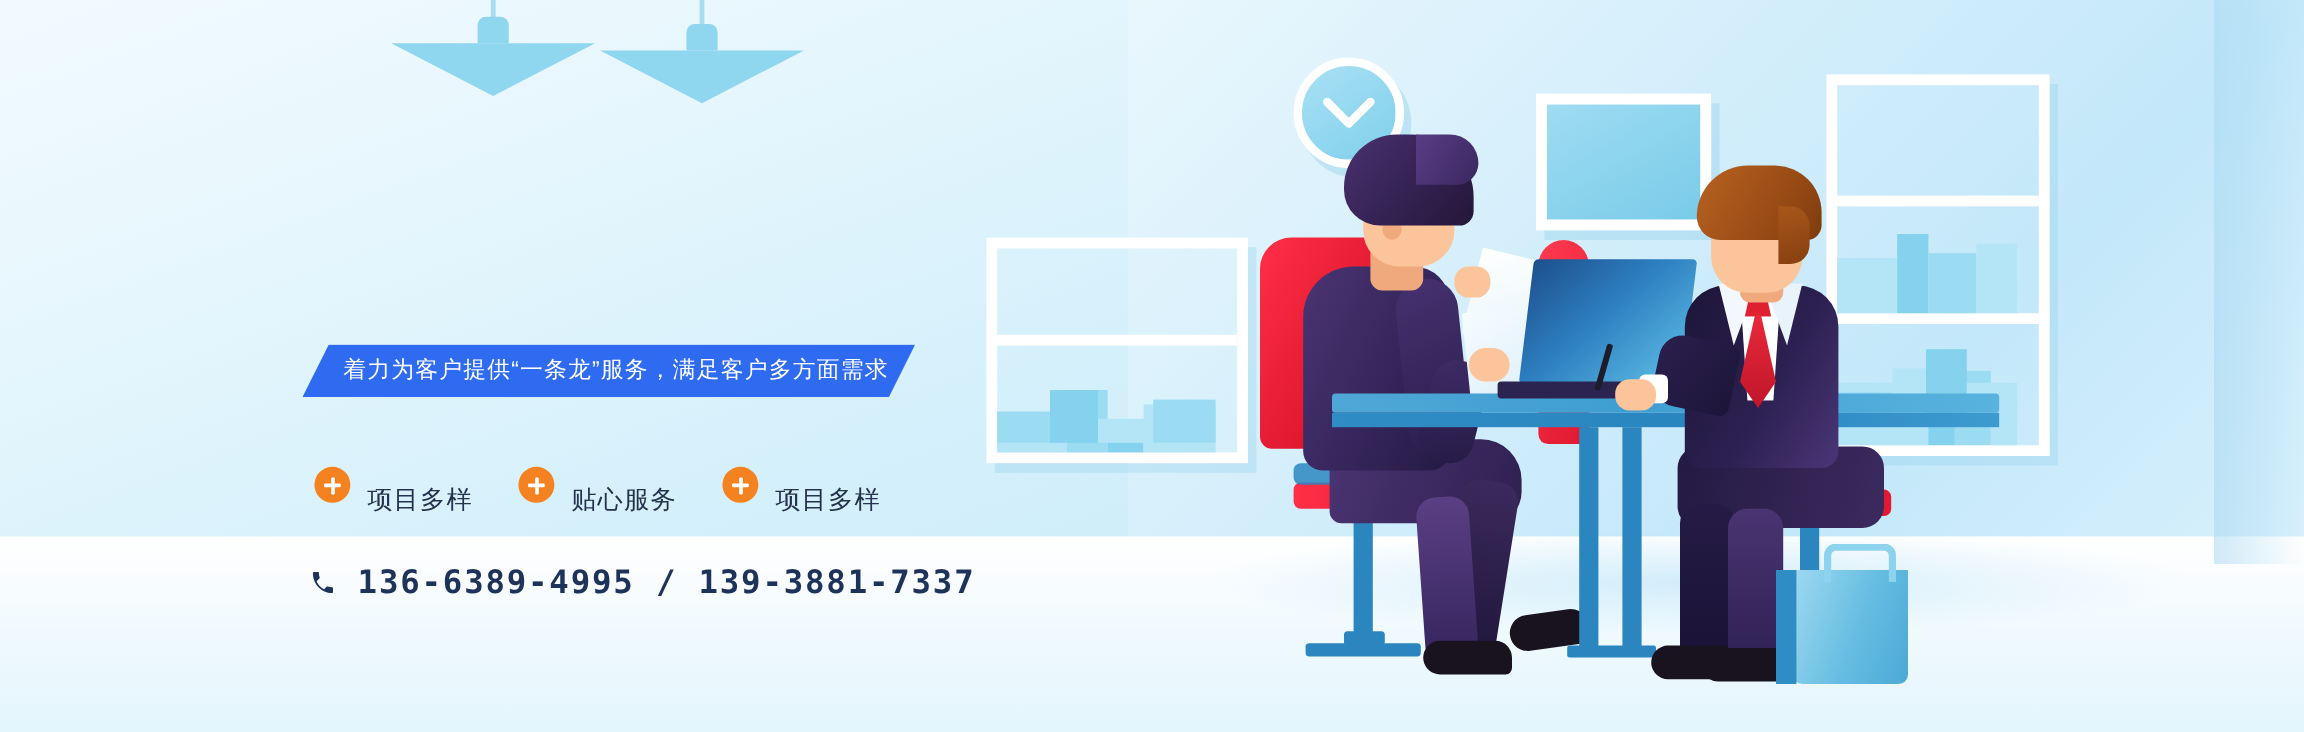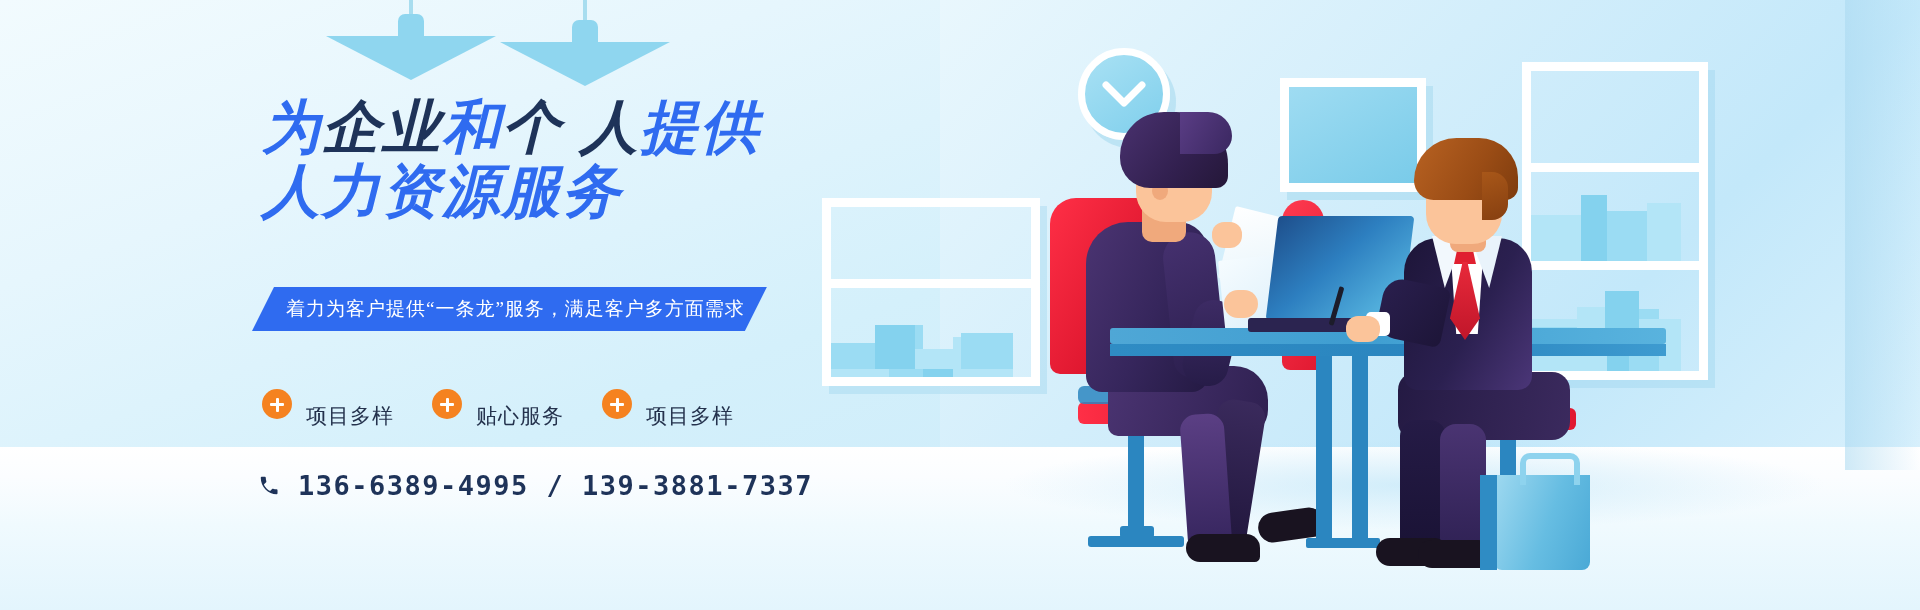--- a/index.html
+++ b/index.html
@@ -98,21 +98,20 @@
   .hl2{position:absolute;left:262px;top:160px;white-space:nowrap;
     font-size:58px;line-height:62px;font-weight:bold;font-style:italic;letter-spacing:2px;color:#2f6bf0;}
   .hl-blue{color:#2f6bf0;}
   .hl-navy{color:#1e3359;}
   .subbar{
     position:absolute;left:252px;top:287px;height:44px;
     background:#2f6bf0;color:#ffffff;
     font-size:19px;line-height:44px;letter-spacing:1px;
     padding:0 22px 0 34px;white-space:nowrap;
     clip-path:polygon(22px 0,100% 0,calc(100% - 22px) 100%,0 100%);
-    font-family:Liberation Serif, serif;
   }
   .features{position:absolute;left:262px;top:378px;display:flex;align-items:center;gap:38px;}
   .feat{display:flex;align-items:center;gap:14px;}
   .plus{
     width:30px;height:30px;border-radius:50%;background:#f58220;position:relative;flex:none;
   }
   .plus:before,.plus:after{content:"";position:absolute;background:#fff;border-radius:1px;}
   .plus:before{left:8px;top:14px;width:14px;height:3px;}
   .plus:after{left:13.5px;top:8.5px;width:3px;height:14px;}
   .feat-label{font-size:21px;color:#24324d;letter-spacing:1px;white-space:nowrap;margin-top:24px;}
@@ -263,25 +262,21 @@
   <div class="p" style="left:1414px;top:138px;width:104px;height:62px;background:linear-gradient(120deg,#b86222 0%,#9a4c15 60%,#7e3c0e 100%);border-radius:48px 44px 14px 22px;"></div>
   <div class="p" style="left:1482px;top:172px;width:26px;height:48px;background:linear-gradient(160deg,#a85719,#863f10);border-radius:0 16px 16px 0;"></div>
 
   <div class="case">
     <div class="side"></div>
     <div class="handle"></div>
   </div>
 
   <div class="copy">
 
-    <div class="headline">
-      <span class="hl-blue">为</span><span class="hl-navy">企业</span><span class="hl-blue">和</span><span class="hl-navy">个 人</span><span class="hl-blue">提供</span>
-    </div>
-
-    <div class="hl2">人力资源服务</div>
+
 
     <div class="subbar">着力为客户提供“一条龙”服务，满足客户多方面需求</div>
 
     <div class="features">
       <div class="feat">
         <span class="plus"></span>
         <span class="feat-label">项目多样</span>
       </div>
       <div class="feat">
         <span class="plus"></span>

